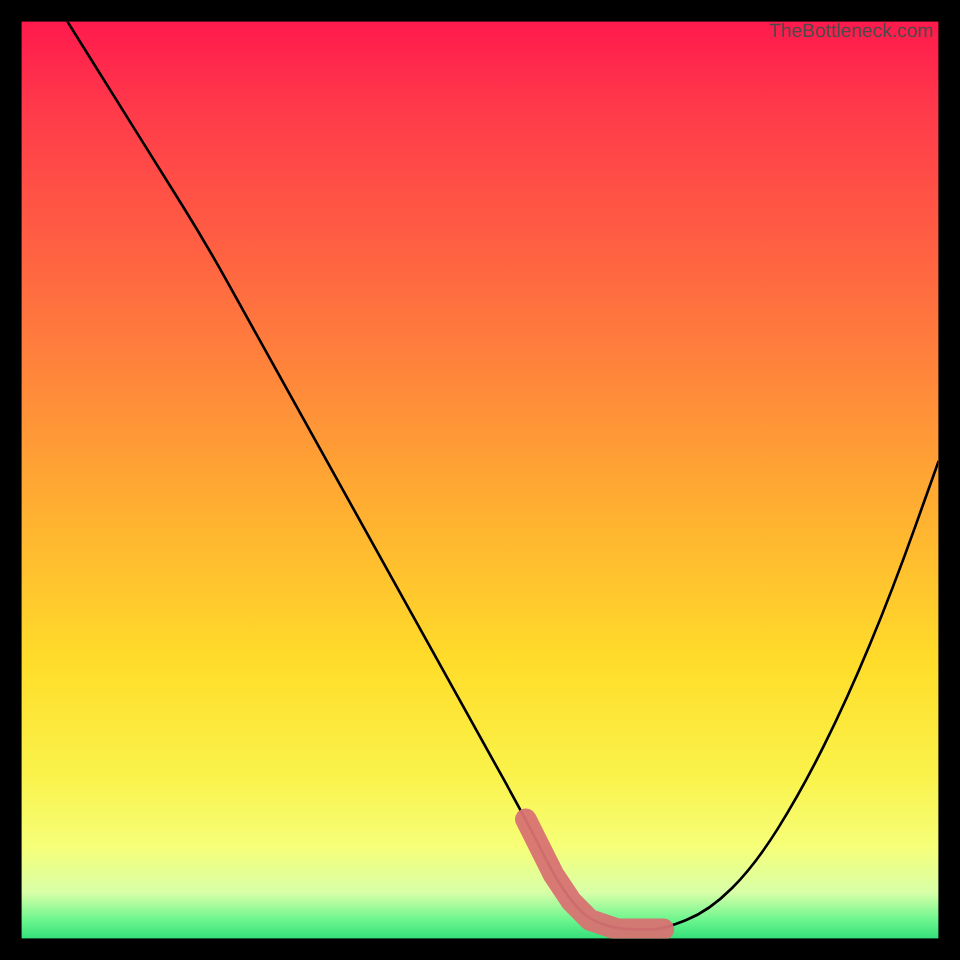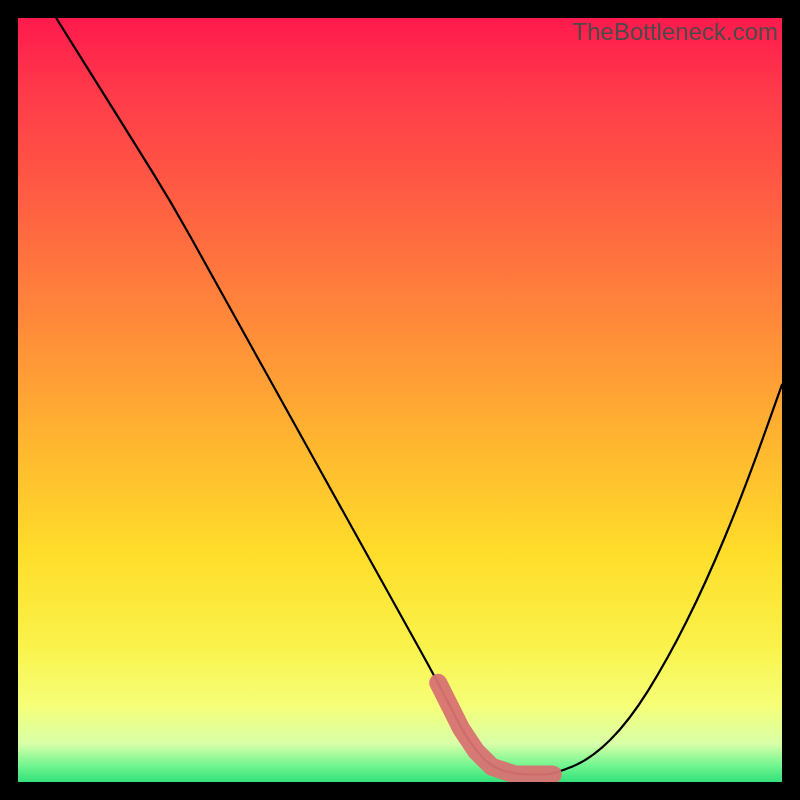--- a/index.html
+++ b/index.html
@@ -37,21 +37,21 @@
       #d8ffa8 95%,
       #6cf58e 98%,
       #34e07a 100%
     );
   }
   .watermark {
     position: absolute;
     top: 0px;
     right: 4px;
     color: #4a4a4a;
-    font-size: 24px;
+    font-size: 16px;
     font-weight: 500;
     letter-spacing: 0px;
     user-select: none;
   }
   svg {
     position: absolute;
     left: 0;
     top: 0;
   }
 </style>

